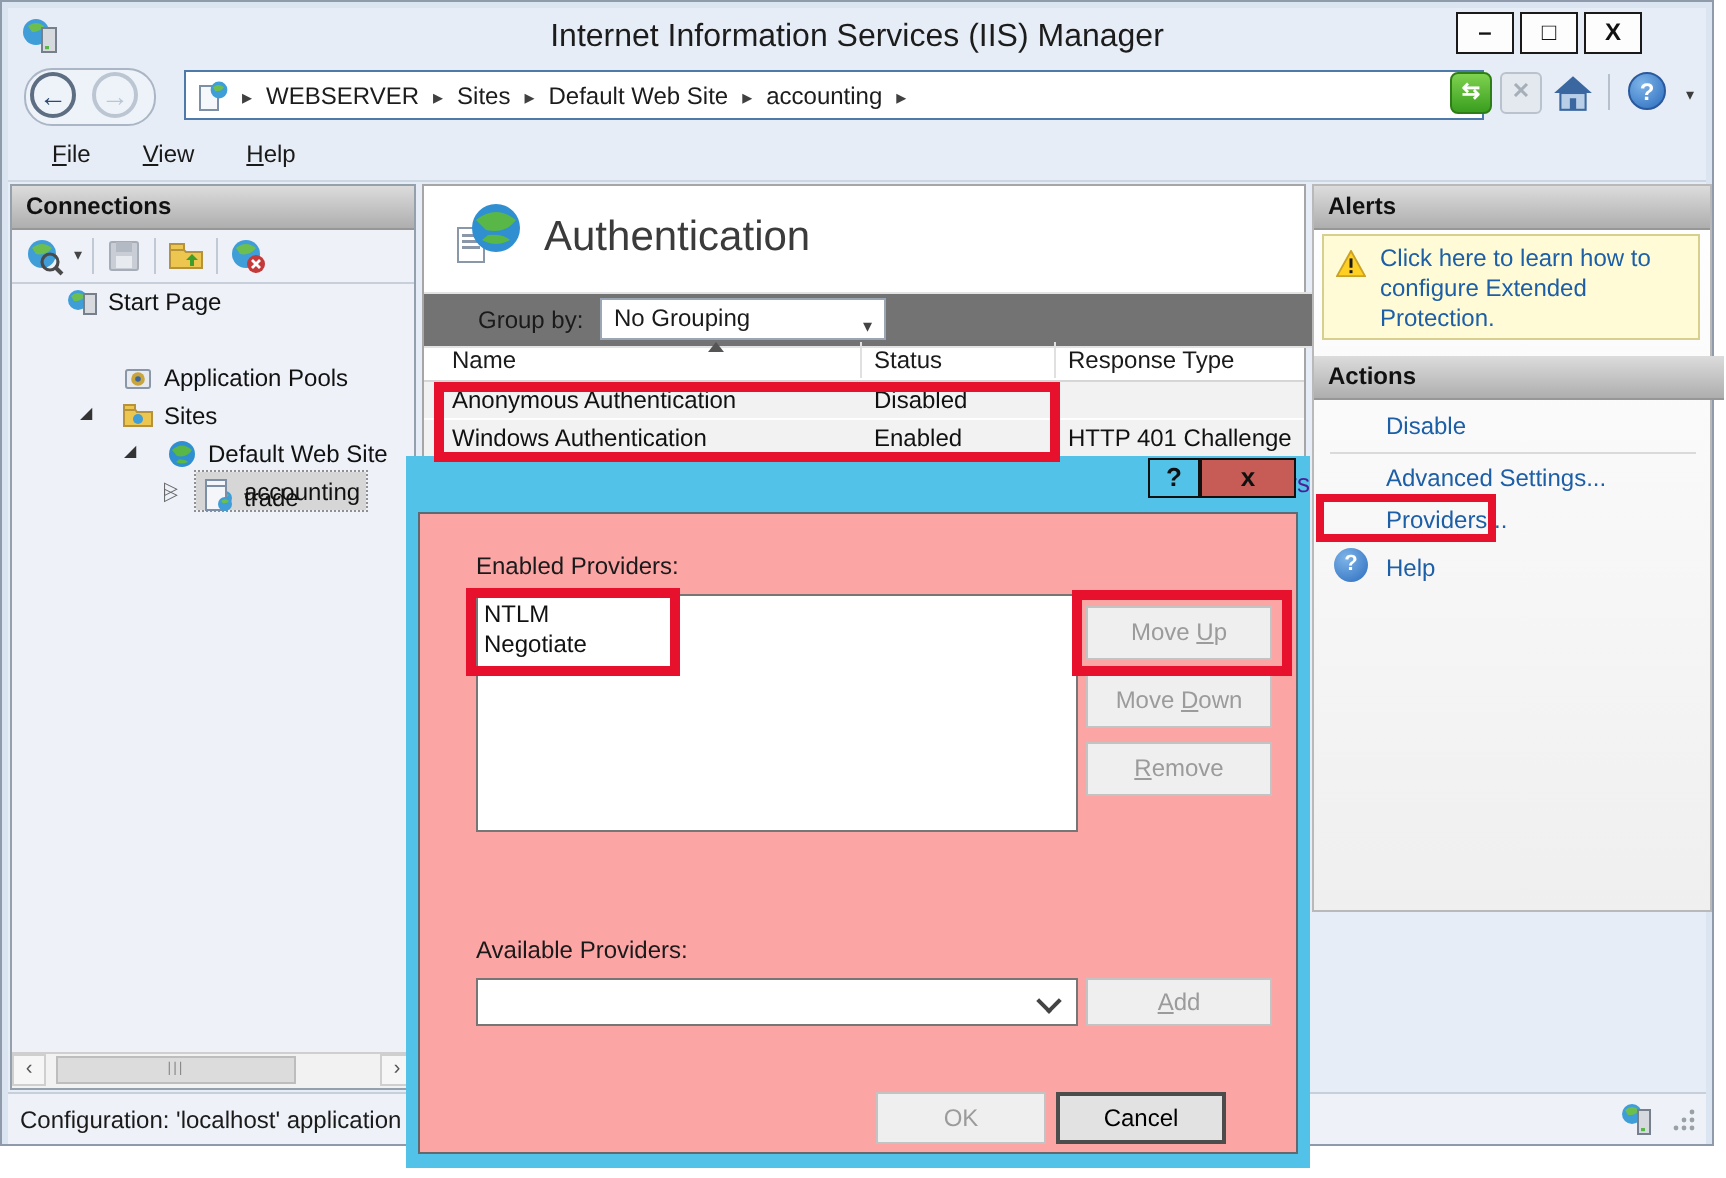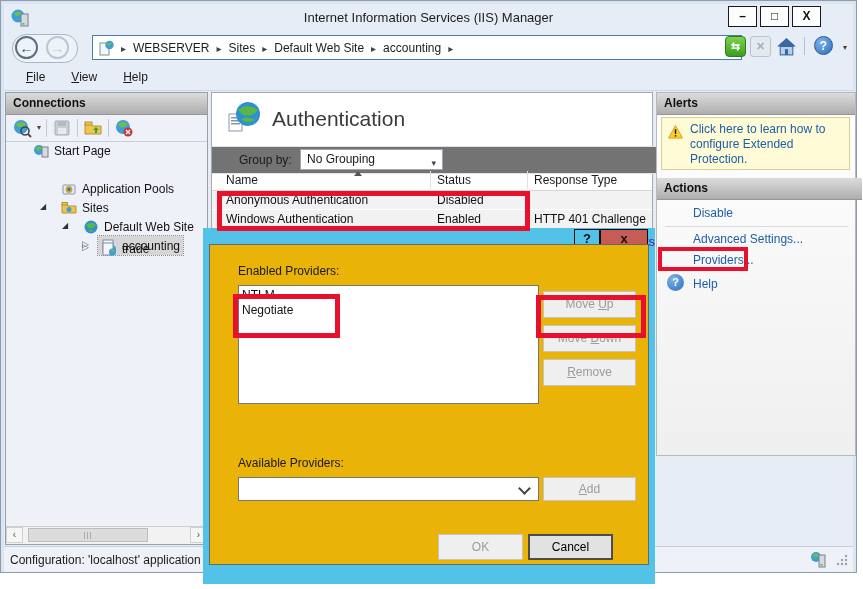--- a/index.html
+++ b/index.html
@@ -5,21 +5,21 @@
   html,body{margin:0;padding:0;background:#ffffff;font-family:"Liberation Sans",sans-serif;}
   #screen{position:relative;width:863px;height:589px;overflow:hidden;background:#fff;}
 
   
   #win{position:absolute;left:0;top:0;width:857px;height:573px;background:#e7edf6;
        border:1px solid #8f9bab;box-shadow:inset 0 0 0 3px #dbe5f1;box-sizing:border-box;}
 
   
   #titlebar{position:absolute;left:3px;top:3px;right:3px;height:27px;}
   #title-icon{position:absolute;left:6px;top:4px;width:20px;height:20px;}
-  #win-title{position:absolute;left:0;right:0;top:6px;text-align:center;font-size:13px;color:#1c1c1c;}
+  #win-title{position:absolute;left:0;right:0;top:6px;text-align:center;font-size:16px;color:#1c1c1c;}
   .winbtn{position:absolute;top:2px;width:29px;height:21px;background:#fdfdfd;border:1px solid #1a1a1a;
           box-sizing:border-box;text-align:center;font-weight:bold;font-size:12px;line-height:19px;color:#111;}
   #btn-min{right:96px;} #btn-max{right:64px;} #btn-close{right:32px;}
 
   
   #addressbar{position:absolute;left:3px;top:30px;right:3px;height:33px;}
   #navpill{position:absolute;left:8px;top:3px;width:64px;height:27px;background:#eef3f9;
            border:1px solid #aab6c5;border-radius:14px;}
   .navcirc{position:absolute;top:1px;width:23px;height:23px;border-radius:50%;box-sizing:border-box;
            text-align:center;line-height:21px;font-size:14px;font-weight:bold;}
@@ -124,21 +124,21 @@
 
   
   #dialog{position:absolute;left:203px;top:228px;width:452px;height:356px;background:#52c2e8;z-index:50;
           box-sizing:border-box;}
   #dlg-title{position:absolute;left:0;top:0;width:100%;height:28px;text-align:right;line-height:28px;
              font-size:13px;color:#4c1d95;}
   .dlgbtn{position:absolute;top:1px;height:20px;box-sizing:border-box;border:1px solid #101010;
           text-align:center;font-weight:bold;font-size:13px;line-height:18px;color:#101010;}
   #dlg-help{left:371px;width:26px;background:#52c2e8;}
   #dlg-close{left:397px;width:48px;background:#c75b55;}
-  #dlg-body{position:absolute;left:6px;top:16px;width:440px;height:321px;background:#eab308;
+  #dlg-body{position:absolute;left:6px;top:28px;width:440px;height:321px;background:#fca5a5;
             border:1px solid #60696f;box-sizing:border-box;}
   .dlg-label{position:absolute;font-size:12px;color:#1a1a1a;}
   #lbl-enabled{left:28px;top:19px;}
   #listbox{position:absolute;left:28px;top:40px;width:301px;height:119px;background:#fff;
            border:1px solid #767676;box-sizing:border-box;font-size:12px;color:#111;padding:2px 0 0 3px;}
   .lb-item{line-height:15px;}
   .dlg-btn{position:absolute;box-sizing:border-box;background:#efefef;border:1px solid #c3c3c3;
            color:#9b9b9b;text-align:center;font-size:12px;}
   #btn-moveup{left:333px;top:46px;width:93px;height:27px;line-height:25px;}
   #btn-movedown{left:333px;top:80px;width:93px;height:27px;line-height:25px;}

